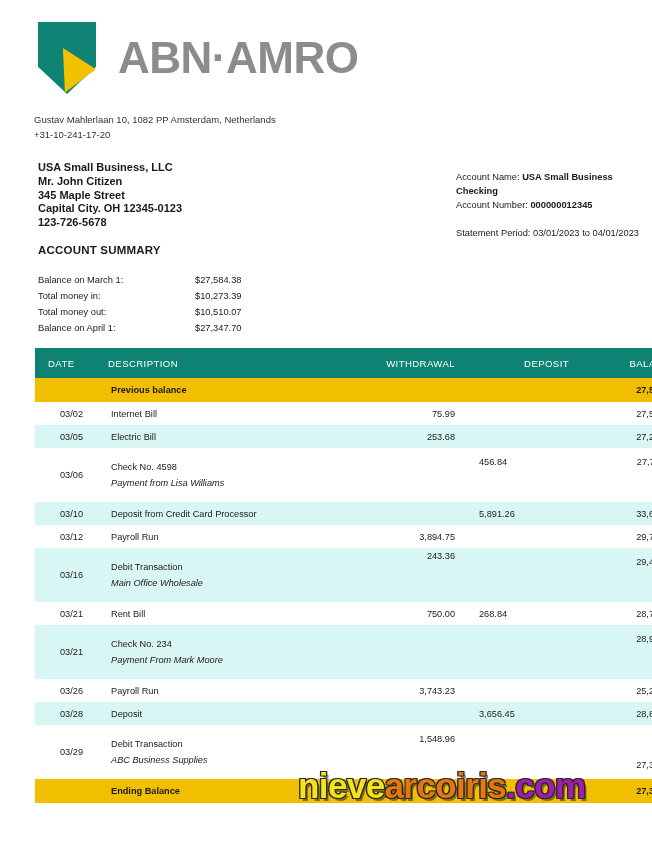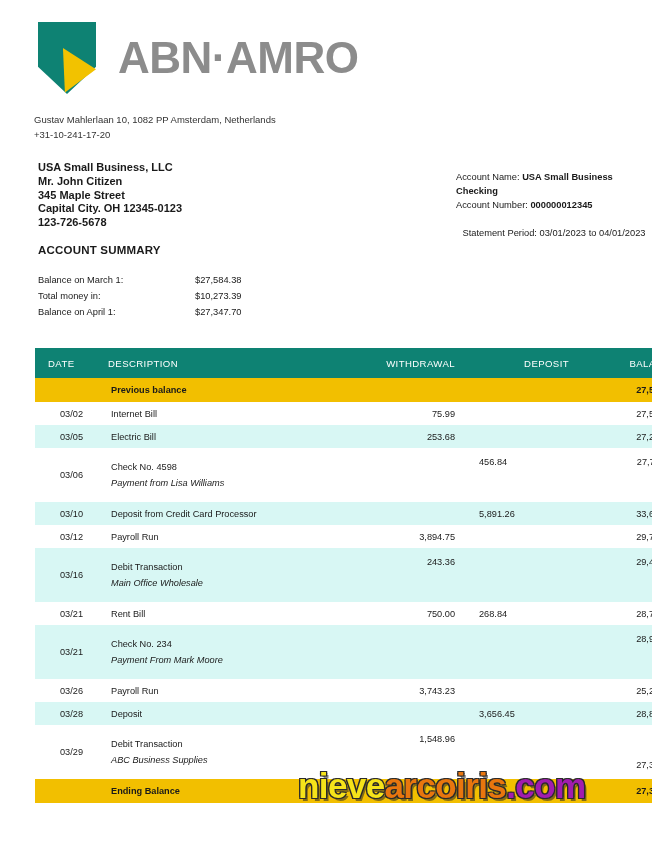--- a/index.html
+++ b/index.html
@@ -77,21 +77,21 @@
   .account-block {
     position: absolute;
     left: 408px;
     top: 170px;
     font-size: 9.3px;
     line-height: 14px;
     color: #1a1a1a;
     margin-left: 48px;
   }
   .account-block .val { font-weight: bold; }
-  .account-block .period { margin-top: 14px; text-align: center; }
+  .account-block .period { margin-top: 14px; }
 
   
   .summary-title {
     position: absolute;
     left: 38px;
     top: 244px;
     font-size: 11.5px;
     font-weight: bold;
     letter-spacing: 0.2px;
   }
@@ -224,20 +224,24 @@
 <div class="summary-title">ACCOUNT SUMMARY</div>
 <table class="summary-table">
   <tbody>
       <tr>
         <td class="lbl">Balance on March 1:</td>
         <td>$27,584.38</td>
       </tr>
       <tr>
         <td class="lbl">Total money in:</td>
         <td>$10,273.39</td>
+      </tr>
+      <tr>
+        <td class="lbl">Total money out:</td>
+        <td>$10,510.07</td>
       </tr>
       <tr>
         <td class="lbl">Balance on April 1:</td>
         <td>$27,347.70</td>
       </tr>
     </tbody>
 </table>
 
 <table class="txn-table">
   <thead>
@@ -302,21 +306,21 @@
         <td class="c-wd">3,894.75</td>
         <td class="c-dep"></td>
         <td class="c-bal">29,708.06</td>
       </tr>
       <tr class="row-double row-tint" style="background: rgb(216, 247, 244);">
         <td class="c-date">03/16</td>
         <td class="c-desc">
           <span class="desc-main">Debit Transaction</span>
           <span class="desc-sub">Main Office Wholesale</span>
         </td>
-        <td class="c-wd" style="vertical-align: top; padding-top: 9px;">243.36</td>
+        <td class="c-wd" style="vertical-align: top; padding-top: 3px;">243.36</td>
         <td class="c-dep" style="vertical-align: top; padding-top: 9px;"></td>
         <td class="c-bal" style="vertical-align: top; padding-top: 9px;">29,464.06</td>
       </tr>
       <tr class="row-single row-white">
         <td class="c-date">03/21</td>
         <td class="c-desc">
           <span class="desc-main">Rent Bill</span>
         </td>
         <td class="c-wd">750.00</td>
         <td class="c-dep">268.84</td>

